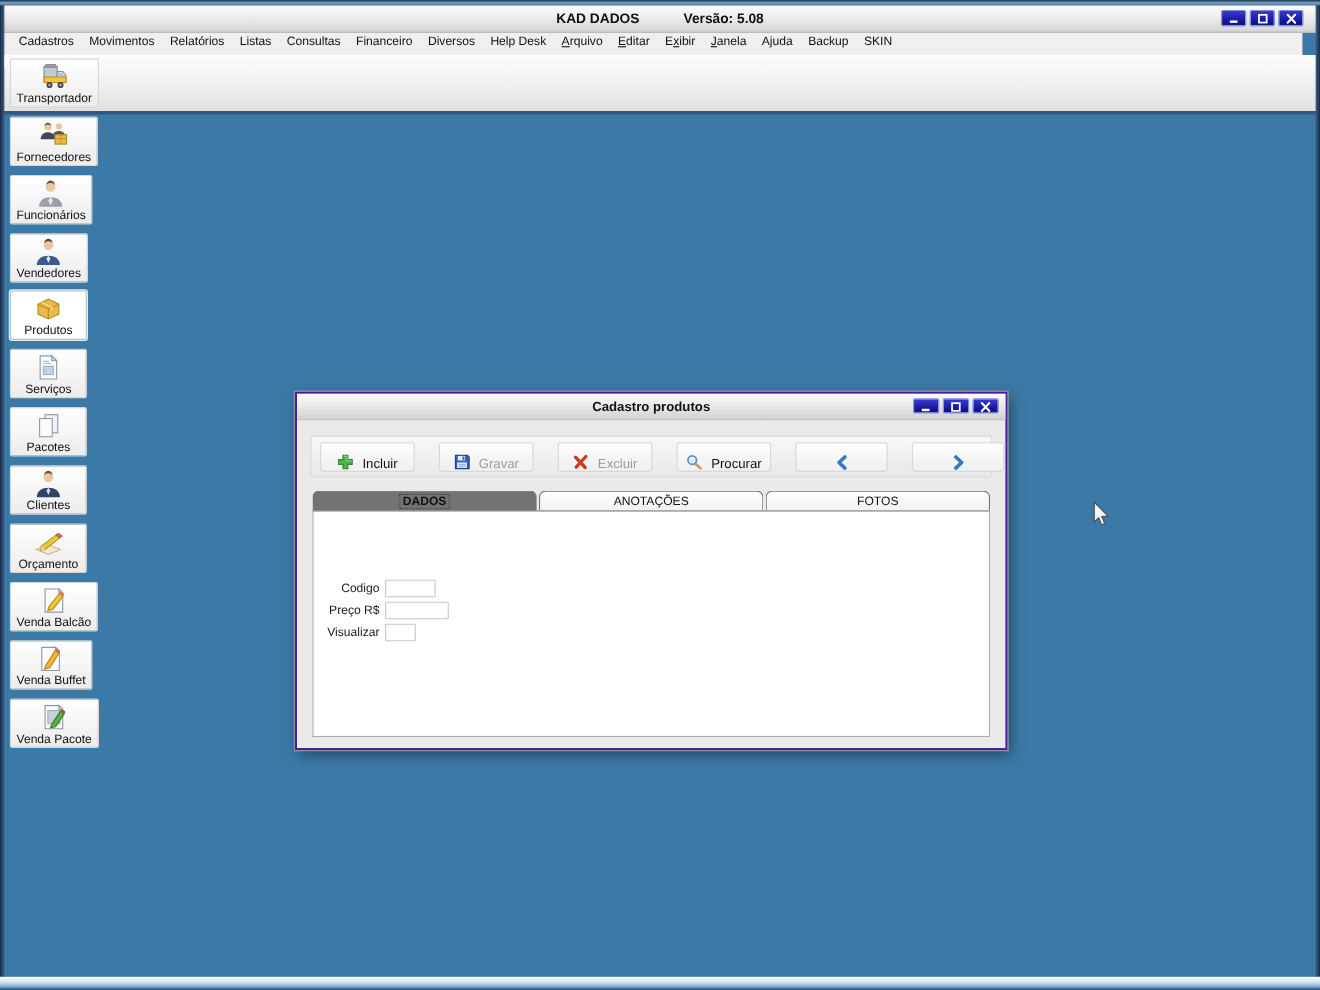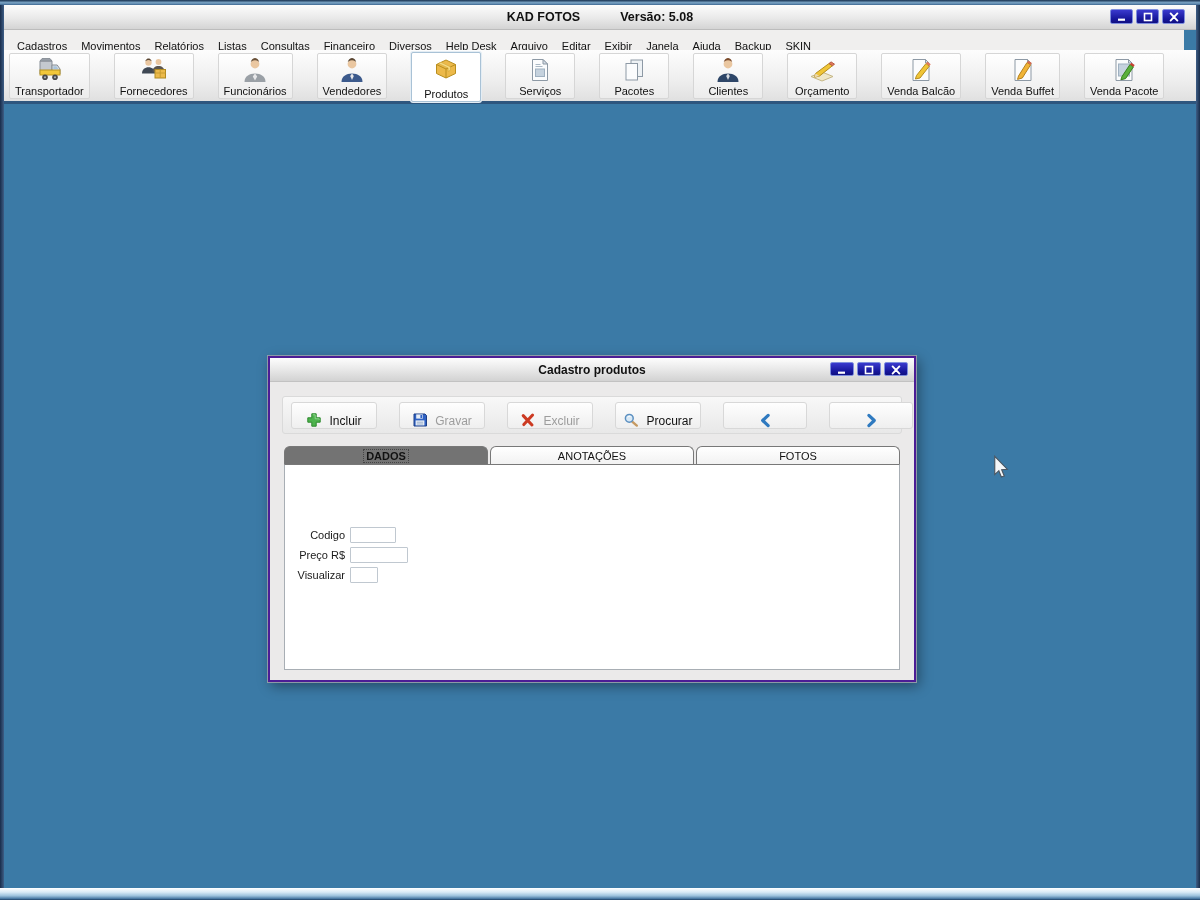--- a/index.html
+++ b/index.html
@@ -37,31 +37,31 @@
     width:23px; height:15px; border:1px solid #7e8ede; border-radius:2px;
     background: linear-gradient(180deg,#3a3ace,#16169a 70%,#101082);
     display:flex; align-items:center; justify-content:center; cursor:default;
   }
   .win-btn .glyph { width:12px; height:10px; display:block; }
 
   
   .menubar {
     position:absolute; top:30px; left:4px; right:16px; height:32px;
     background:#f0efee; border-bottom:1px solid #e2e1e0;
-    display:flex; align-items:center; padding-left:6px;
+    display:flex; align-items:flex-start; padding-left:6px;
   }
   .menu-item { padding:2px 7px; white-space:nowrap; }
   .menu-item u { text-decoration:underline; }
 
   
   .toolbar {
     position:absolute; top:50px; left:4px; right:4px; height:54px;
     background: linear-gradient(180deg,#fdfdfd,#eeeeee 60%,#e0e0e0);
     border-bottom:3px solid #2e567e;
-    display:flex; align-items:flex-start; padding:3px 0 0 5px; gap:24px;
+    display:flex; align-items:flex-start; padding:3px 0 0 5px; gap:8px;flex-direction:column;
   }
   .tool-btn {
     height:46px; min-width:70px; padding:2px 5px 1px;
     display:flex; flex-direction:column; align-items:center; justify-content:space-between;
     background: linear-gradient(180deg,#ffffff,#ececec);
     border:1px solid #d6d6d6; border-radius:2px; white-space:nowrap;
   }
   .tool-btn.active {
     height:50px; margin-top:-1px; background:#ffffff;
     border:1px solid #a9c2d6; box-shadow:0 0 0 1px #e4edf4;
@@ -136,21 +136,21 @@
 </style>
 </head>
 <body>
 
 <div class="frame-top"></div>
 <div class="frame-left"></div>
 <div class="frame-right"></div>
 <div class="frame-bottom"></div>
 
 <div class="titlebar">
-  <span class="app-title">KAD FOTOS</span>
+  <span class="app-title">KAD DADOS</span>
   <span class="version">Versão: 5.08</span>
   <div class="win-controls">
 
       <div class="win-btn">
         <span class="glyph"><svg viewBox="0 0 12 10" width="100%" height="100%">
             <rect x="2" y="6.6" width="7" height="2.2" fill="#fff"></rect>
           </svg></span>
       </div>
 
       <div class="win-btn">

